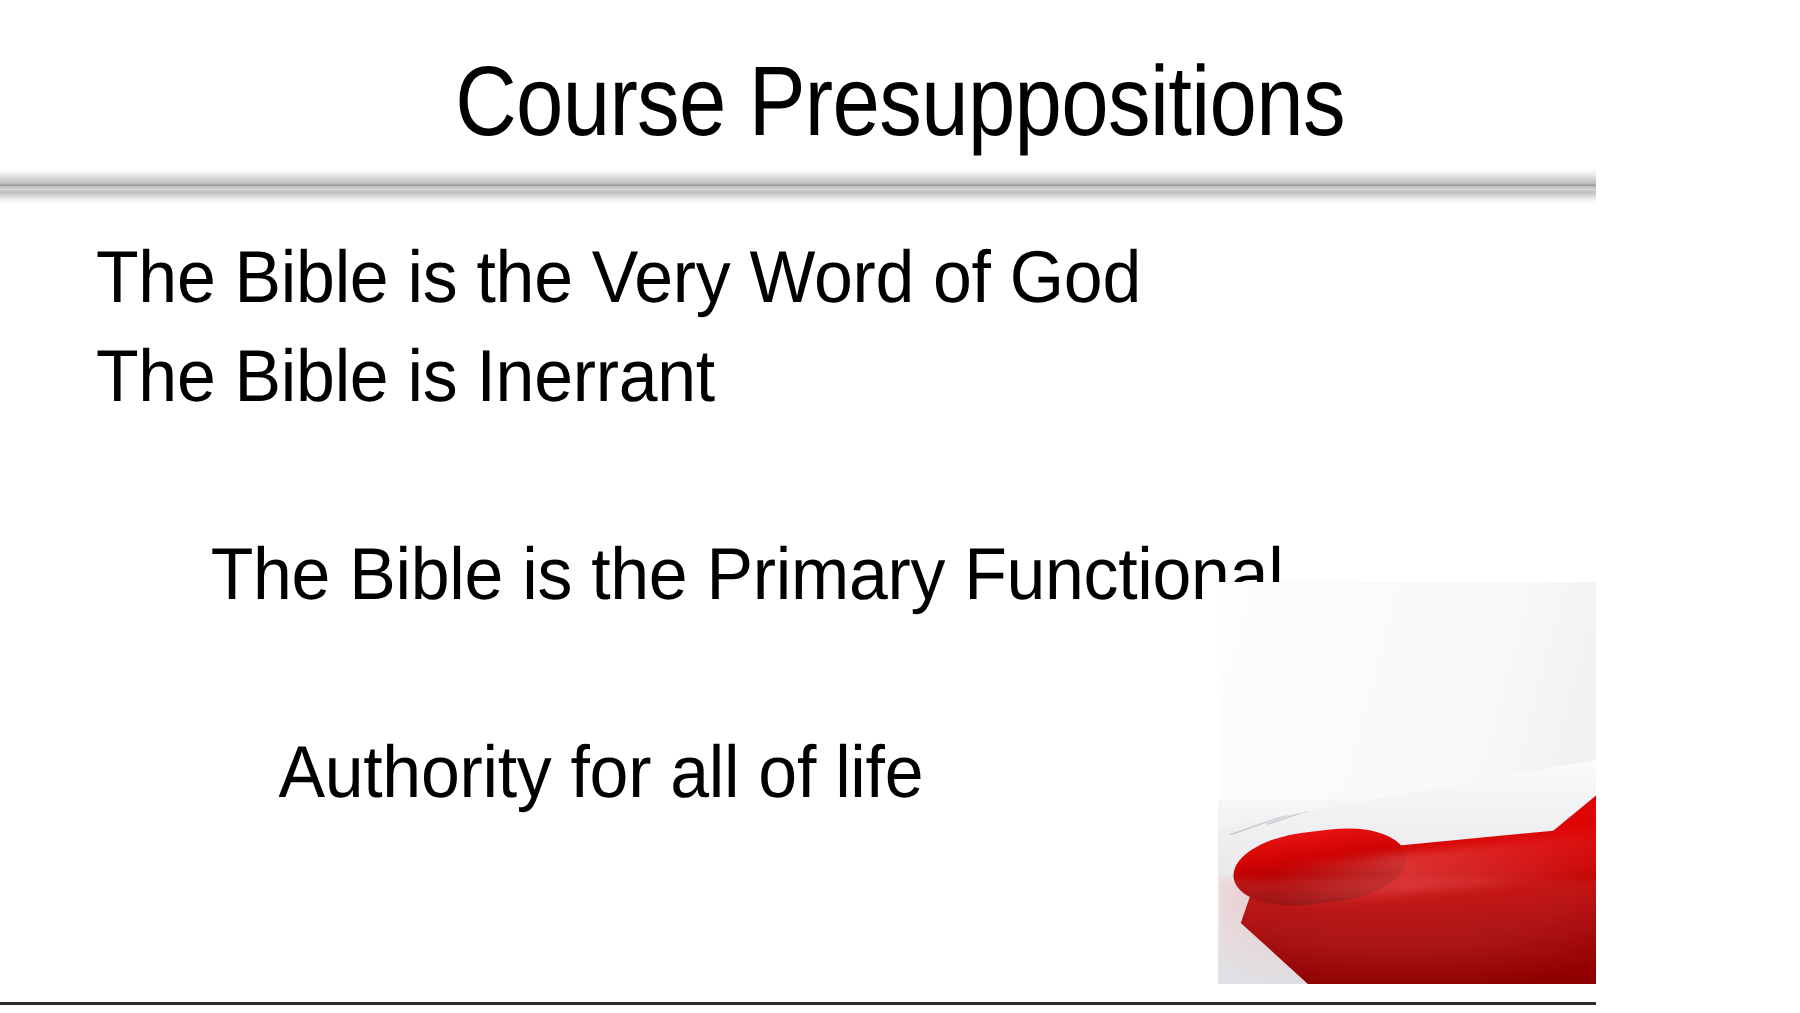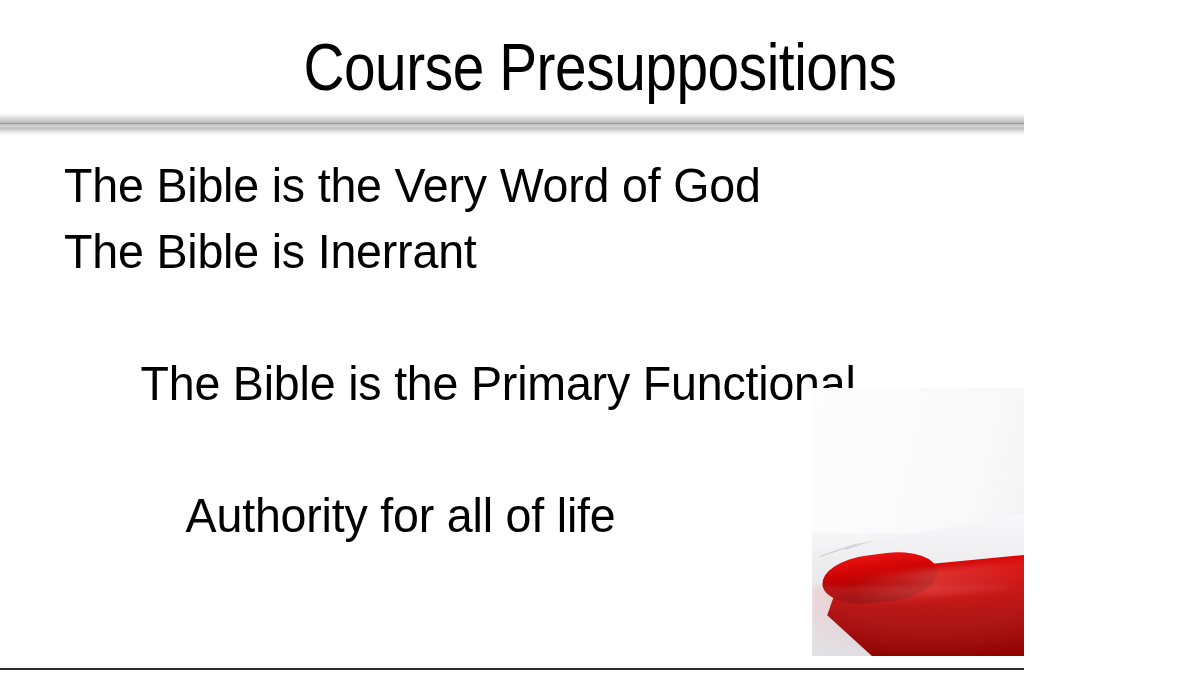--- a/index.html
+++ b/index.html
@@ -7,20 +7,21 @@
     padding: 0;
     background: #ffffff;
   }
   .slide {
     position: relative;
     width: 1024px;
     height: 675px;
     background: #ffffff;
     overflow: hidden;
     font-family: "Liberation Sans", "DejaVu Sans", sans-serif;
+    padding-left: 40px;
   }
 
   
   .slide-title {
     position: absolute;
     left: 0;
     top: 28px;
     width: 1200px;
     text-align: center;
     font-size: 66px;

